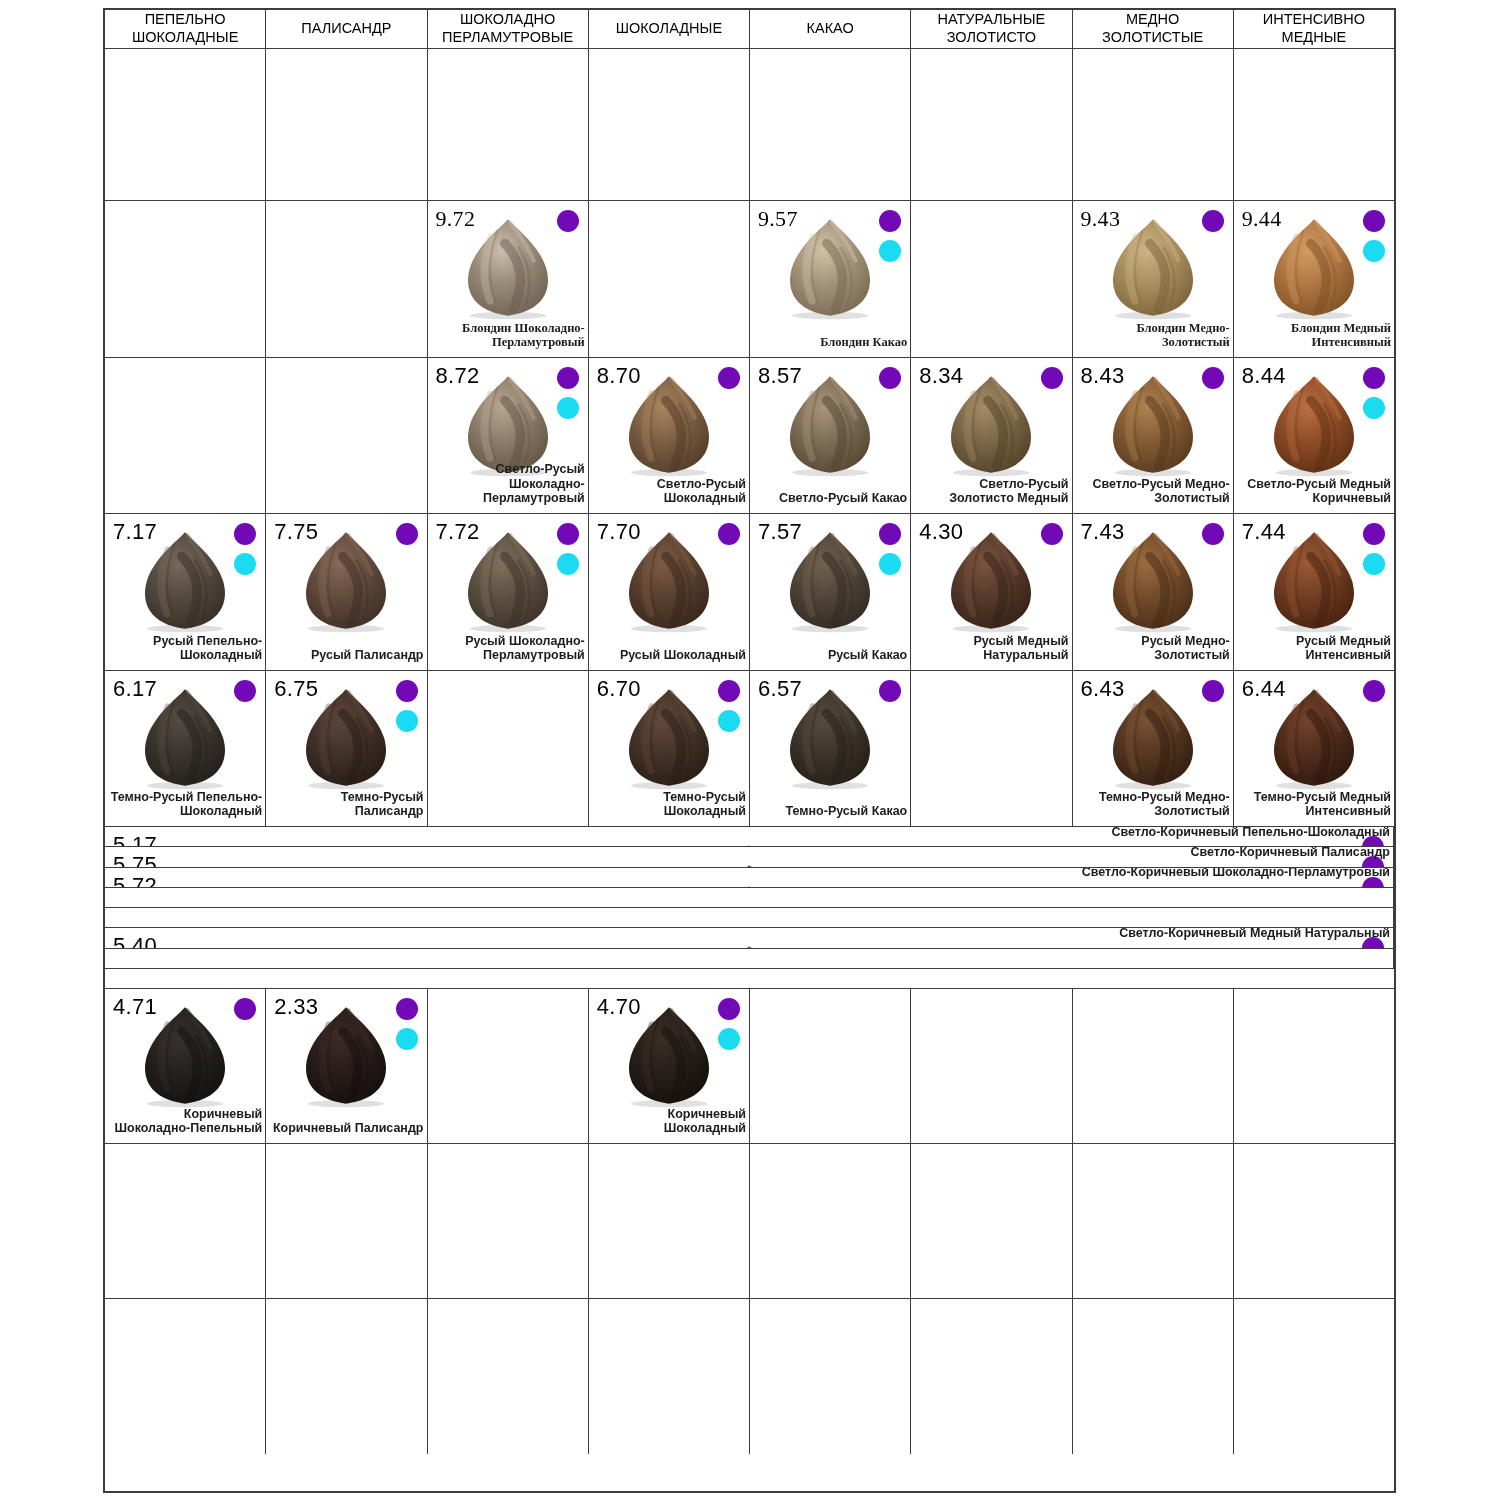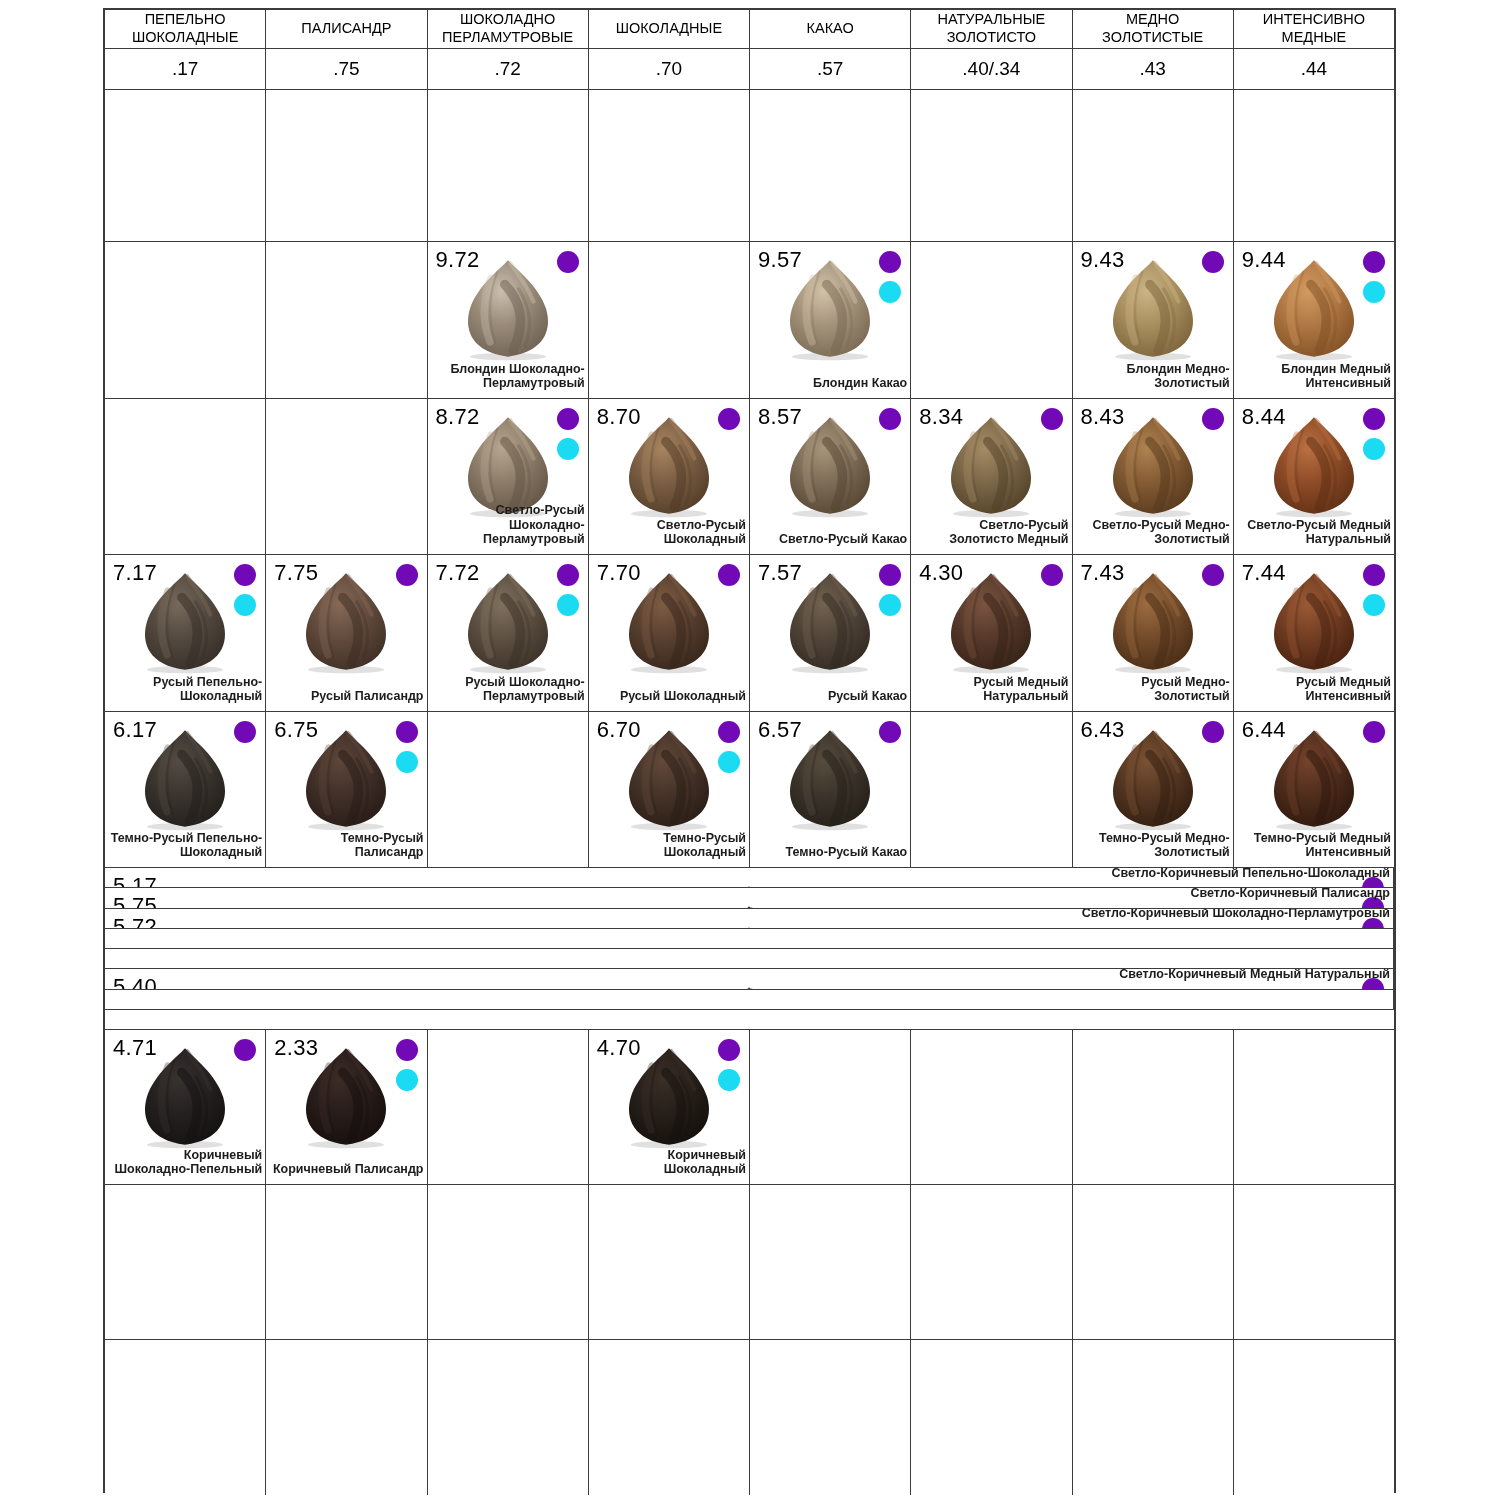--- a/index.html
+++ b/index.html
@@ -40,57 +40,31 @@
       <div class="cell hcell">
         <span>МЕДНО НАТУРАЛЬНЫЕ ЗОЛОТИСТО МЕДНЫЕ</span>
       </div>
       <div class="cell hcell">
         <span>МЕДНО ЗОЛОТИСТЫЕ</span>
       </div>
       <div class="cell hcell">
         <span>ИНТЕНСИВНО МЕДНЫЕ</span>
       </div>
     </div>
-    <div class="row" style="height: 41px;">
-      <div class="cell ccell">
-        <span>.17</span>
-      </div>
-      <div class="cell ccell">
-        <span>.75</span>
-      </div>
-      <div class="cell ccell">
-        <span>.72</span>
-      </div>
-      <div class="cell ccell">
-        <span>.70</span>
-      </div>
-      <div class="cell ccell">
-        <span>.57</span>
-      </div>
-      <div class="cell ccell">
-        <span>.40/.34</span>
-      </div>
-      <div class="cell ccell">
-        <span>.43</span>
-      </div>
-      <div class="cell ccell">
-        <span>.44</span>
-      </div>
-    </div>
     <div class="row" style="height: 152px;">
       <div class="cell"></div>
       <div class="cell"></div>
       <div class="cell"></div>
       <div class="cell"></div>
       <div class="cell"></div>
       <div class="cell"></div>
       <div class="cell"></div>
       <div class="cell"></div>
     </div>
-    <div class="row" style="height: 157px;">
+    <div class="row" style="height: 157px; font-family: Liberation Serif, serif;">
       <div class="cell"></div>
       <div class="cell"></div>
       <div class="cell">
         <span class="shade-code">9.72</span>
         <div class="dots">
           <span class="dot" style="background: rgb(114, 9, 183);"></span>
         </div>
         <svg viewBox="0 0 100 100" width="116" height="106" class="swatch">
           <defs>
             <radialGradient id="g1-2" cx="42%" cy="32%" r="78%">
@@ -317,21 +291,21 @@
             </radialGradient>
           </defs>
           <ellipse cx="50" cy="94" rx="36" ry="3.5" fill="#000" opacity="0.12"></ellipse>
           <path d="M50 3 C 58 12, 79 27, 86 49 C 92 70, 83 90, 50 94 C 17 90, 8 70, 14 49 C 21 27, 42 12, 50 3 Z" fill="url(#g2-7)"></path>
           <path d="M47 26 C 62 42, 67 60, 55 88" stroke="#5c2d12" stroke-width="9" opacity="0.5" fill="none" stroke-linecap="round"></path>
           <path d="M34 20 C 26 40, 25 60, 33 80" stroke="#bb7142" stroke-width="7" opacity="0.35" fill="none" stroke-linecap="round"></path>
           <path d="M52 6 C 60 16, 68 28, 74 42" stroke="#bb7142" stroke-width="4" opacity="0.45" fill="none" stroke-linecap="round"></path>
           <path d="M60 30 C 70 46, 74 64, 66 84" stroke="#5c2d12" stroke-width="3" opacity="0.3" fill="none" stroke-linecap="round"></path>
           <path d="M40 14 C 33 32, 30 56, 38 82" stroke="#5c2d12" stroke-width="2" opacity="0.25" fill="none" stroke-linecap="round"></path>
         </svg>
-        <div class="shade-name">Светло-Русый Медный Натуральный</div>
+        <div class="shade-name">Светло-Русый Медный Коричневый</div>
       </div>
     </div>
     <div class="row" style="height: 157px;">
       <div class="cell">
         <span class="shade-code">7.17</span>
         <div class="dots">
           <span class="dot" style="background: rgb(114, 9, 183);"></span>
           <span class="dot" style="background: rgb(27, 219, 242);"></span>
         </div>
         <svg viewBox="0 0 100 100" width="116" height="106" class="swatch">

